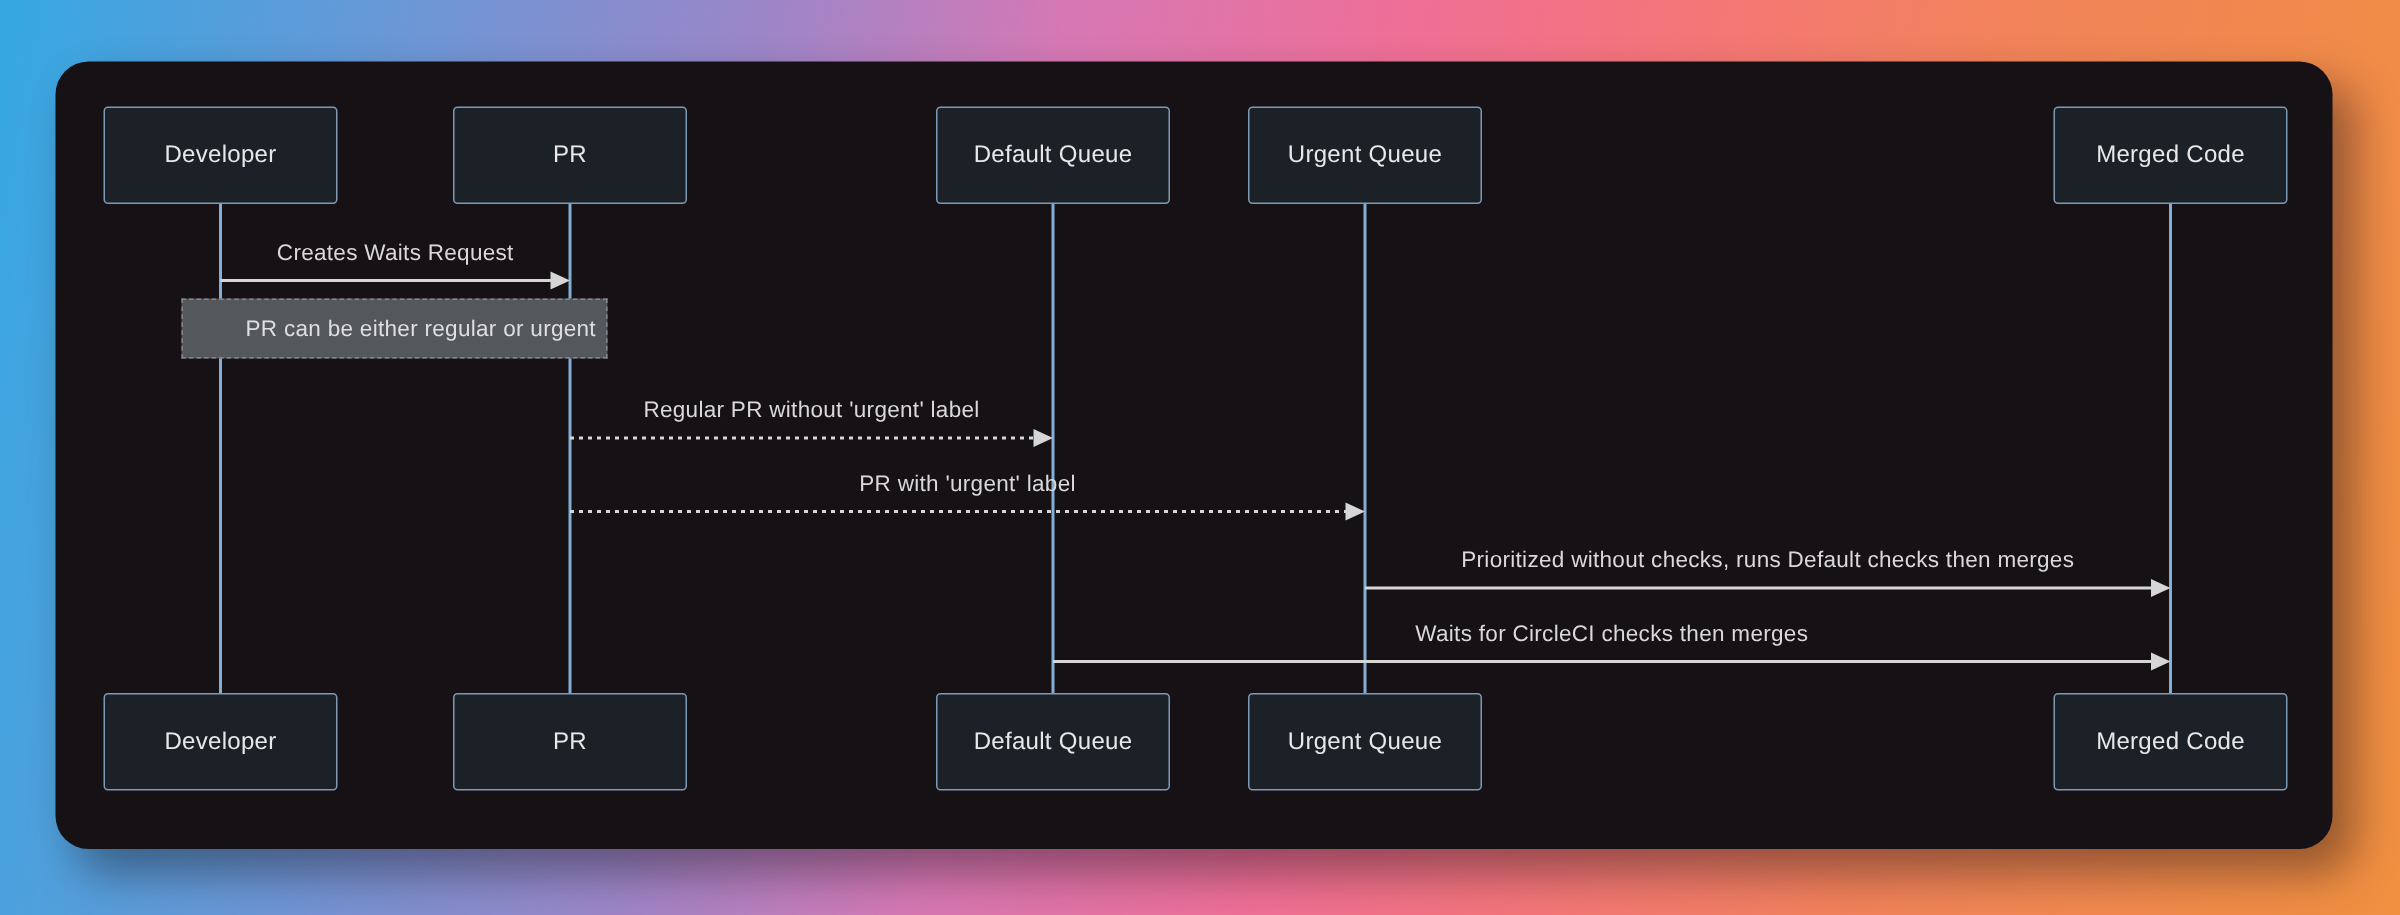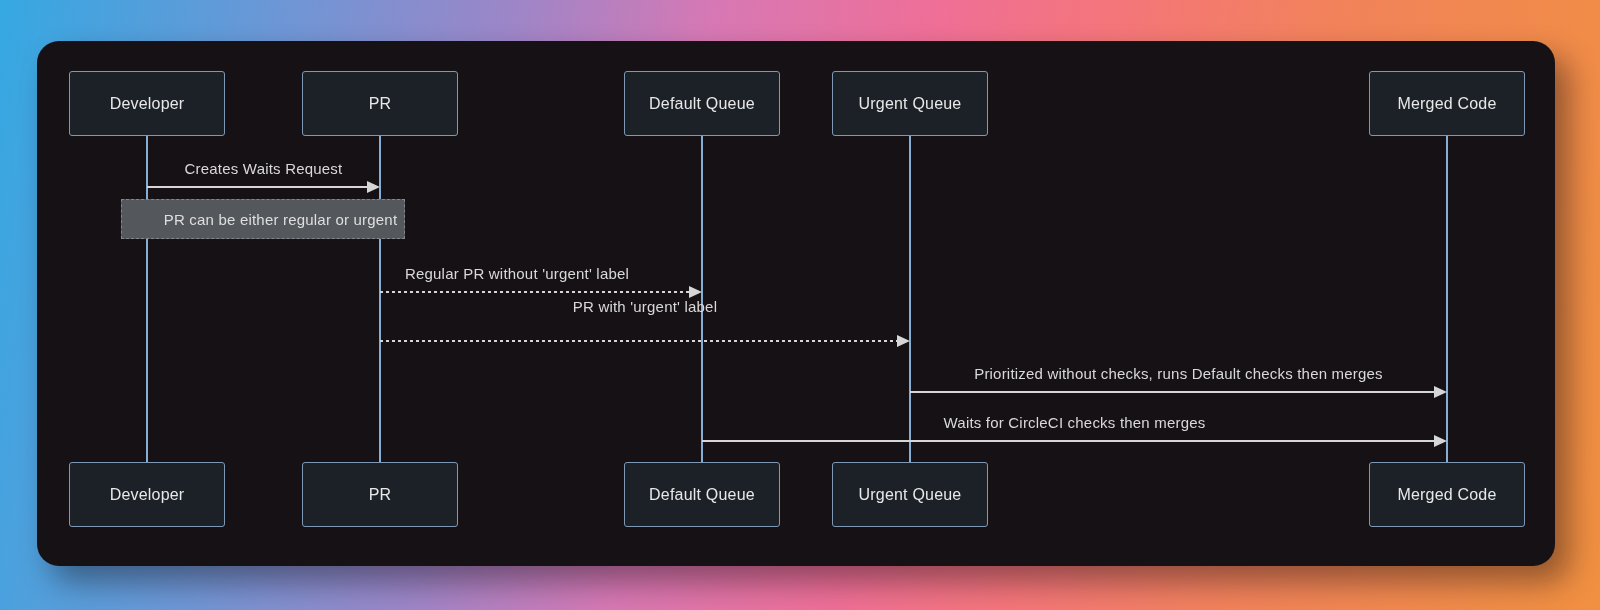--- a/index.html
+++ b/index.html
@@ -129,24 +129,24 @@
           <span>Merged Code</span>
         </div>
         <div class="actor-box" style="left: 1332px; top: 421px; width: 156px; height: 65px;">
           <span>Merged Code</span>
         </div>
         <div class="msg-line solid" style="left: 110px; top: 145px; width: 221px;"></div>
         <div class="arrowhead" style="left: 330px; top: 140px;"></div>
         <div class="msg-label" style="left: 226.5px; top: 119px;">Creates Waits Request</div>
         <div class="msg-line dotted" style="left: 343px; top: 250px; width: 310px;"></div>
         <div class="arrowhead" style="left: 652px; top: 245px;"></div>
-        <div class="msg-label" style="left: 480px; top: 224px;">Regular PR without 'urgent' label</div>
+        <div class="msg-label" style="left: 504px; top: 224px;">Regular PR without 'urgent' label</div>
         <div class="msg-line dotted" style="left: 343px; top: 299px; width: 518px;"></div>
         <div class="arrowhead" style="left: 860px; top: 294px;"></div>
-        <div class="msg-label" style="left: 608px; top: 257px;">PR with 'urgent' label</div>
+        <div class="msg-label" style="left: 608px; top: 273px;">PR with 'urgent' label</div>
         <div class="msg-line solid" style="left: 873px; top: 350px; width: 525px;"></div>
         <div class="arrowhead" style="left: 1397px; top: 345px;"></div>
         <div class="msg-label" style="left: 1141.5px; top: 324px;">Prioritized without checks, runs Default checks then merges</div>
         <div class="msg-line solid" style="left: 665px; top: 399px; width: 733px;"></div>
         <div class="arrowhead" style="left: 1397px; top: 394px;"></div>
         <div class="msg-label" style="left: 1037.5px; top: 373px;">Waits for CircleCI checks then merges</div>
       </div>
     <div class="note" id="note-box" style="left: 84px; top: 158px; width: 284px; height: 40px;">
       <span>PR can be either regular or urgent</span>
     </div>

